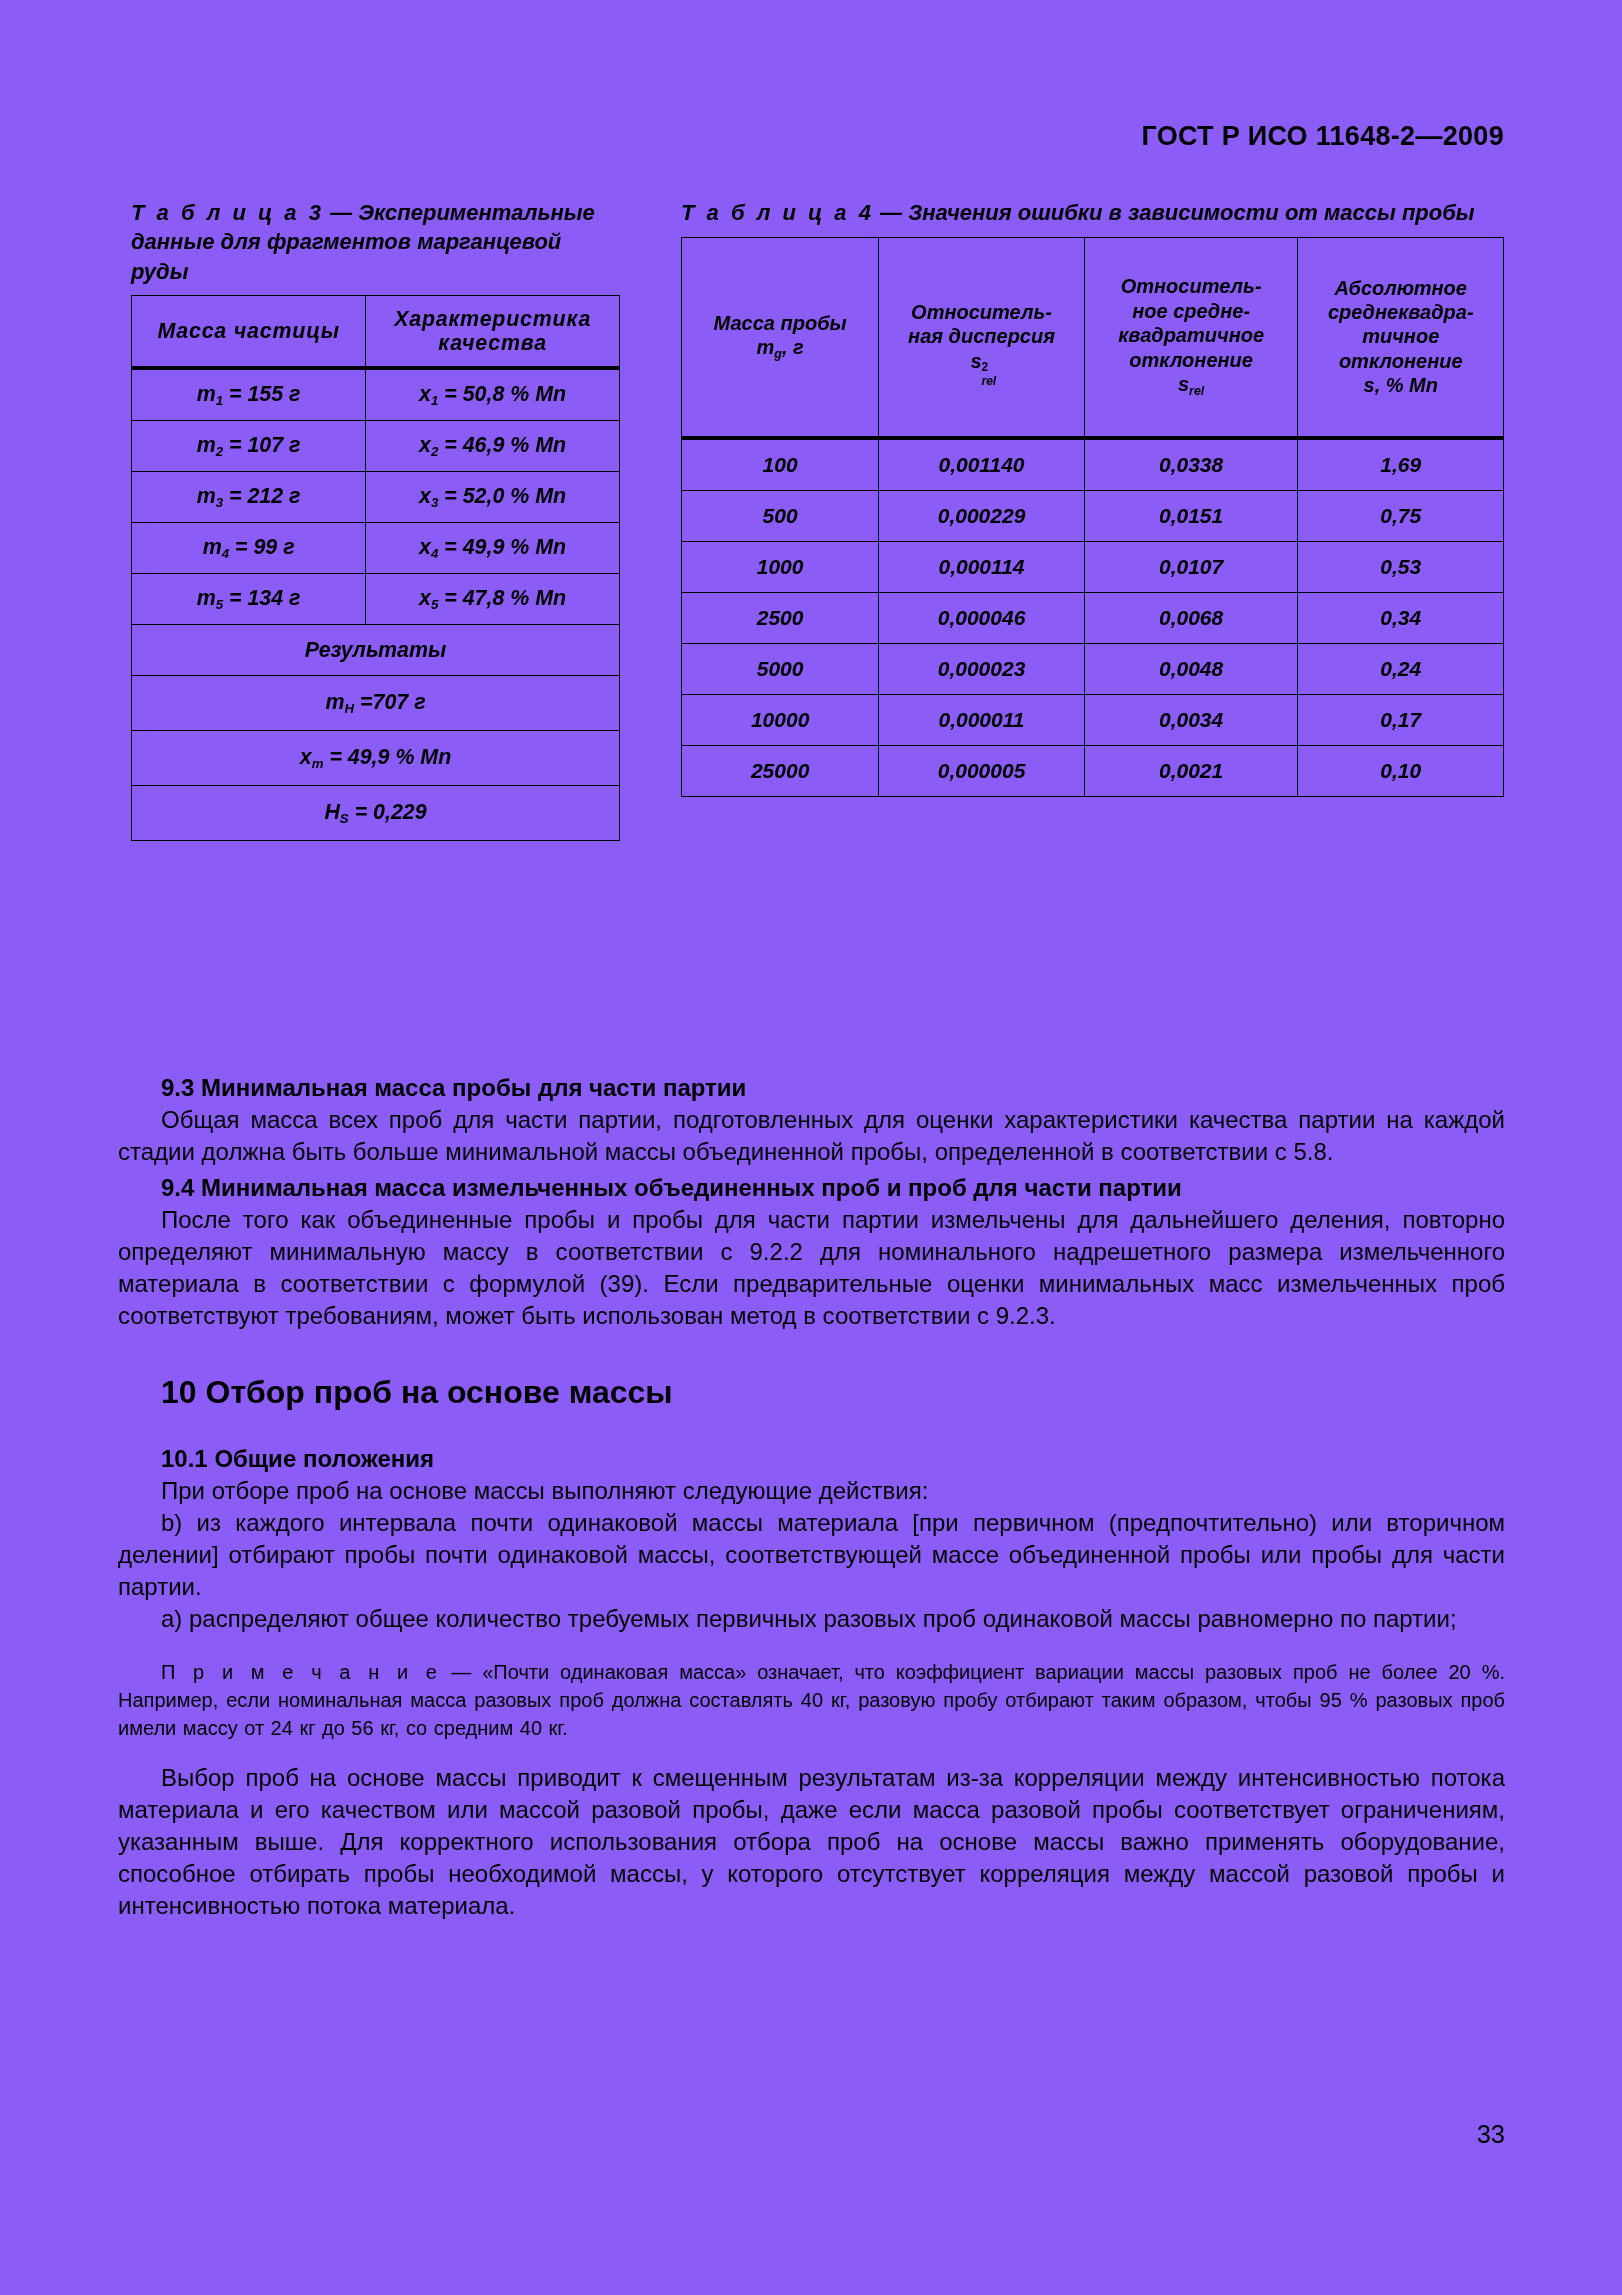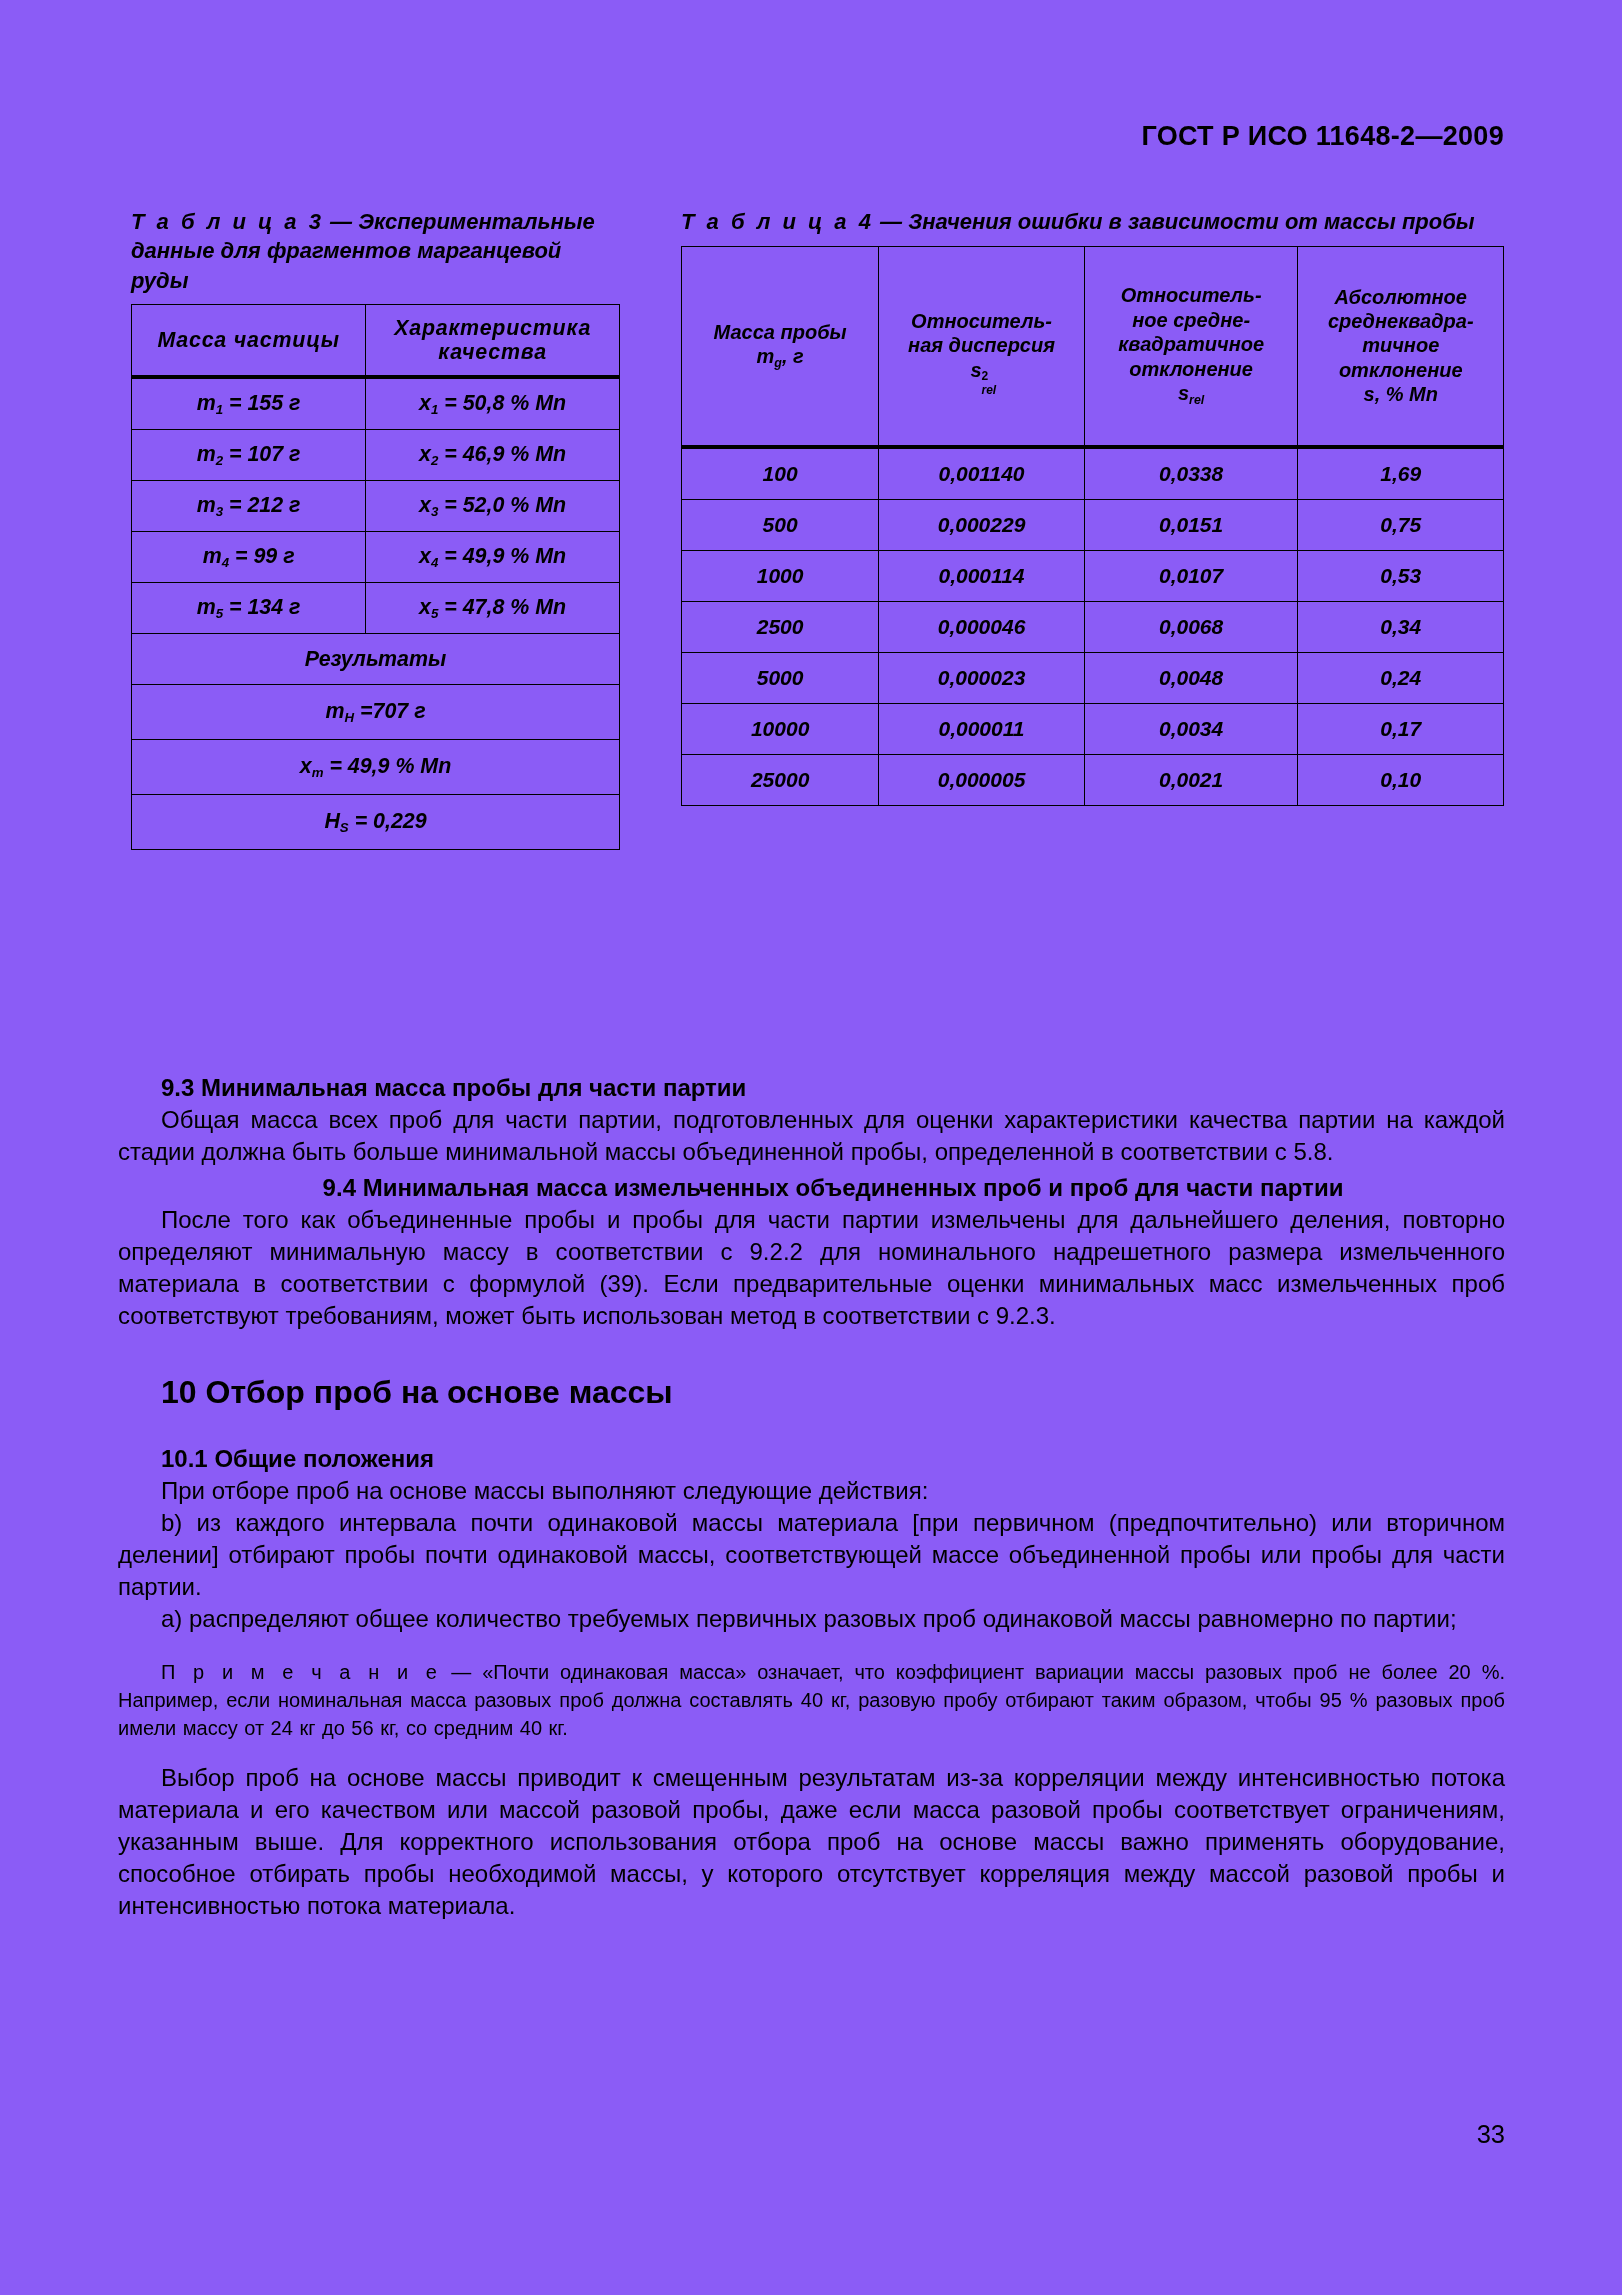--- a/index.html
+++ b/index.html
@@ -52,21 +52,20 @@
     top: 0;
     width: 823px;
   }
 
   .tbl-caption {
     font-size: 22px;
     font-style: italic;
     font-weight: bold;
     line-height: 1.33;
     margin-bottom: 9.4px;
-    margin-top: 9px;
   }
   .tbl-caption .sp {
     letter-spacing: 3px;
   }
 
   
   table.doc-table {
     border-collapse: collapse;
     width: 100%;
     table-layout: fixed;
@@ -183,21 +182,21 @@
     line-height: 1.40;
     text-align: justify;
     text-indent: 43px;
     margin-top: 23px;
     margin-bottom: 20px;
     word-spacing: 1px;
   }
   .note .spaced {
     letter-spacing: 3.4px;
   }
-  .gap-sm { margin-top: 4px; text-align: center; }
+  .gap-sm { margin-top: 4px; }
   .gap-md { margin-top: 10.7px; }
 
   .page-number {
     position: absolute;
     right: 118px;
     bottom: 146px;
     font-size: 25.5px;
     font-weight: normal;
   }
 </style>

